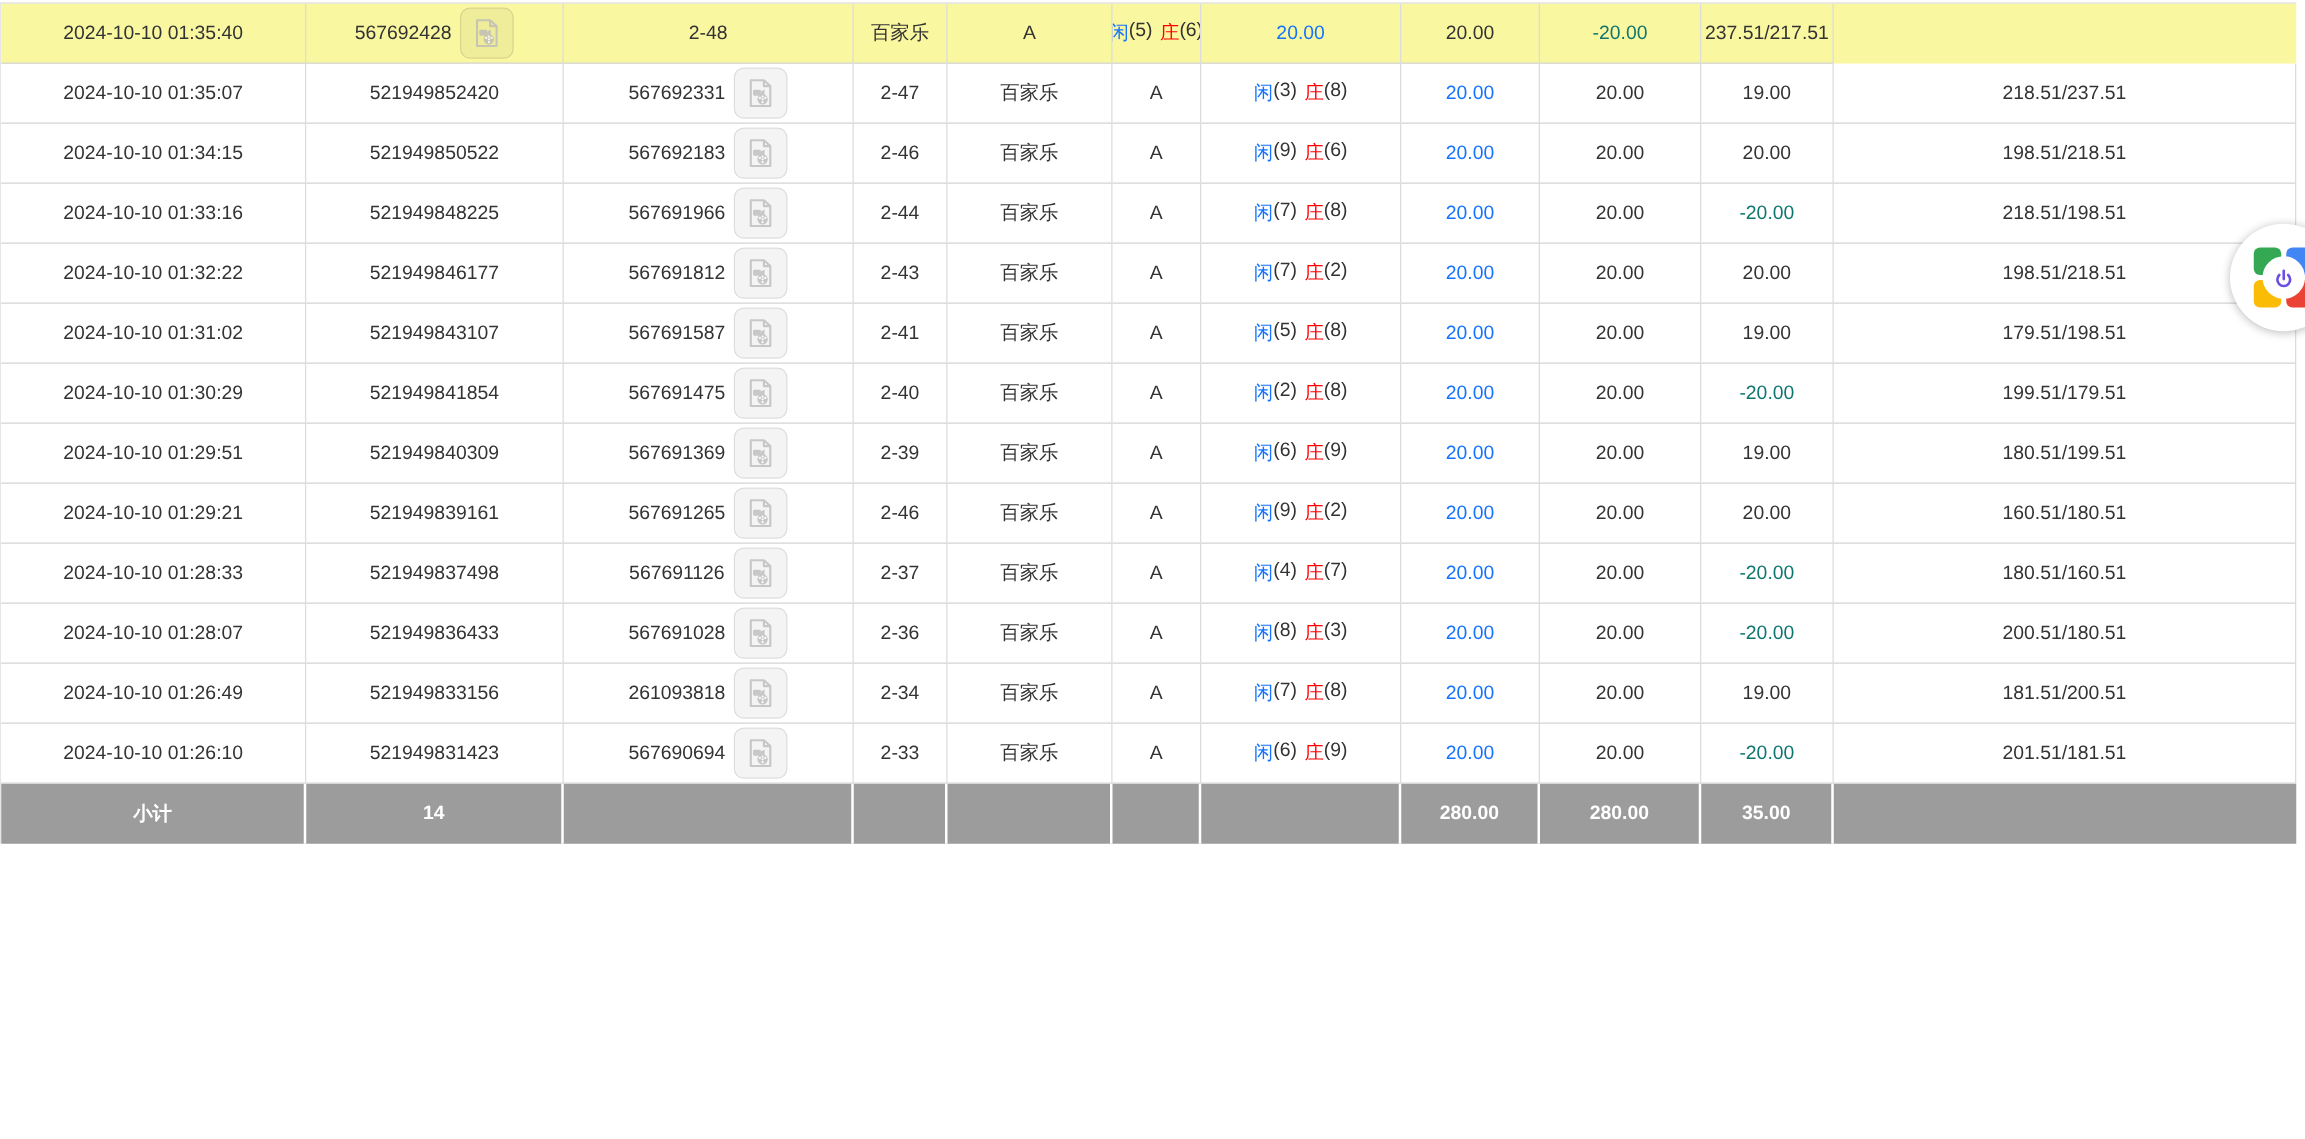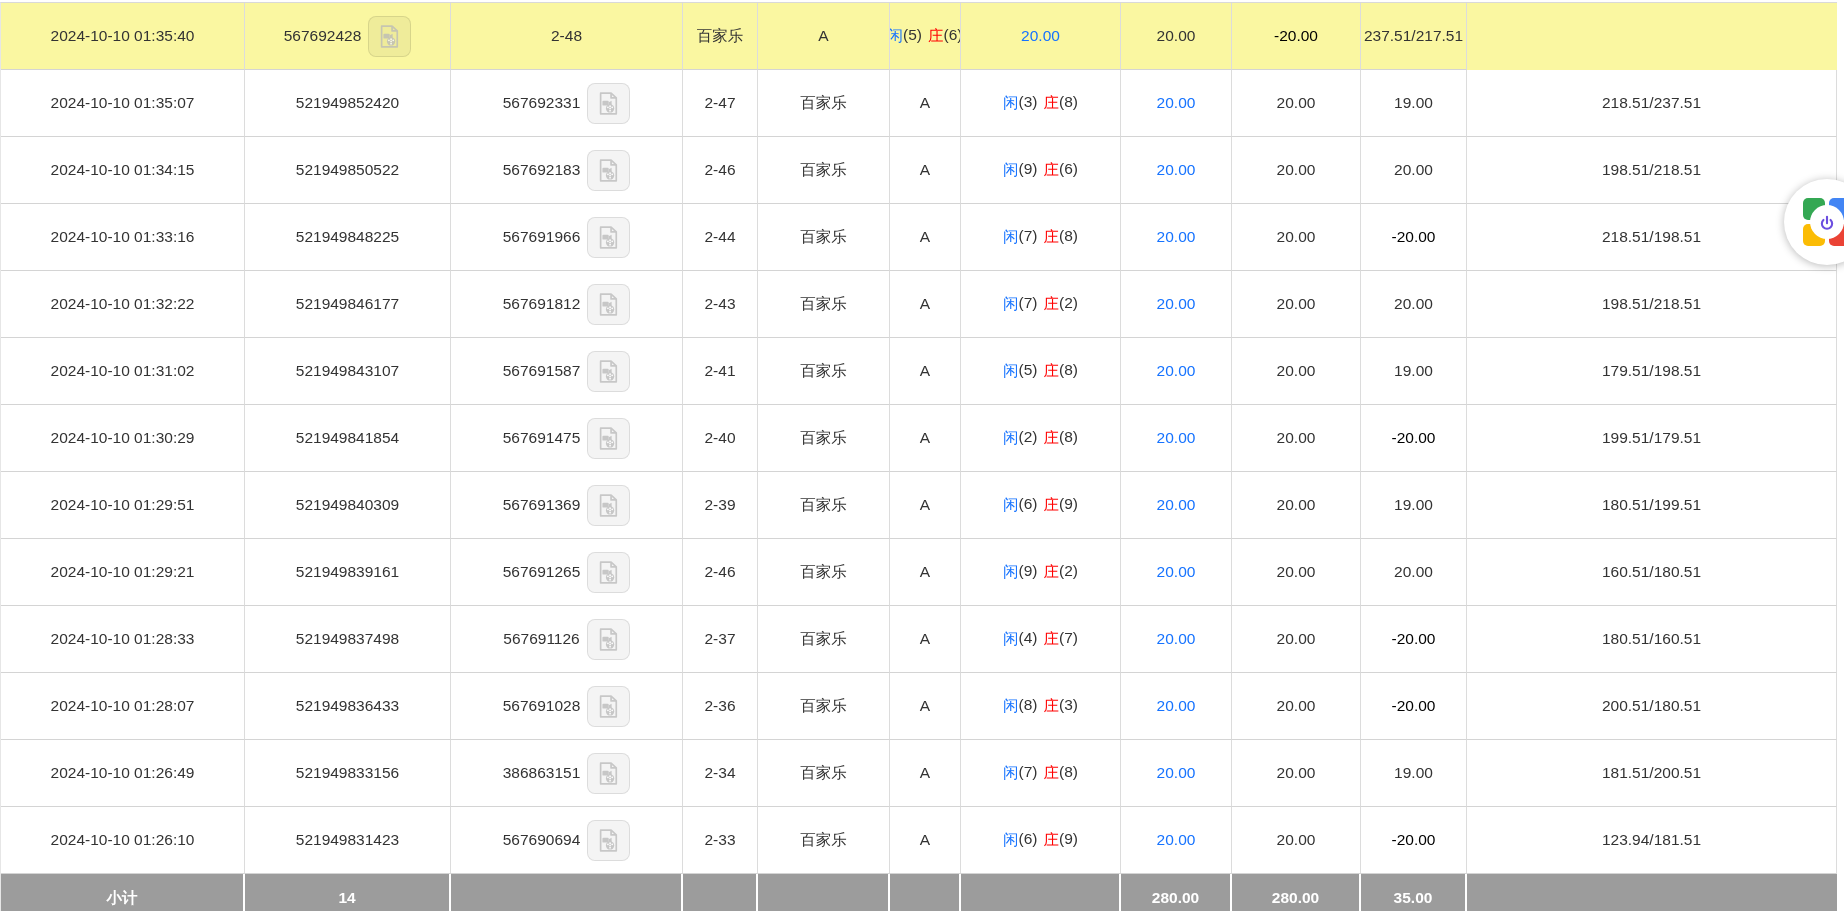--- a/index.html
+++ b/index.html
@@ -13,37 +13,37 @@
   .table-wrap {
     position: absolute;
     left: 0; top: 2px;
     width: 1837px;
     border-top: 1px solid #d9d9d9;
     border-left: 1px solid #e6e6e6;
   }
   .row {
     display: grid;
     grid-template-columns: 244px 206px 232px 75px 132px 71px 160px 111px 129px 106px 370px;
-    height: 67px;
+    height: 48px;
     background: #ffffff;
   }
   .row.highlight { background: #faf7a1; }
   .cell {
     display: flex;
     align-items: center;
     justify-content: center;
     gap: 7px;
     border-right: 1px solid #dcdcdc;
     border-bottom: 1px solid #d4d4d4;
     font-size: 15.5px;
     white-space: nowrap;
     overflow: hidden;
   }
   .bet-cell { color: #1673ff; }
-  .winloss-cell.neg { color: #000000; }
+  .winloss-cell.neg { color: #0f766e; }
   .result-player { color: #1673ff; }
   .result-banker { color: #ff0000; }
   .result-num { color: #333; }
   .video-btn {
     width: 43px; height: 41px;
     border-radius: 8px;
     background: rgba(0,0,0,0.045);
     border: 1px solid rgba(0,0,0,0.10);
     display: flex; align-items: center; justify-content: center;
     cursor: pointer;
@@ -702,21 +702,21 @@
         </div>
   </div>
       <div class="row">
     <div class="cell">
           <span>2024-10-10 01:26:49</span>
         </div>
     <div class="cell">
           <span>521949833156</span>
         </div>
     <div class="cell">
-      <span>386863151</span>
+      <span>261093818</span>
       <span class="video-btn">
         <svg width="27" height="27" viewBox="0 0 24 24" fill="none" stroke="#b9b9b9" stroke-width="1.5" stroke-linejoin="round">
           <path d="M5 2.8h9.3L18.9 7v14.2H5z"></path>
           <path d="M14.3 2.8V7h4.6"></path>
           <rect x="6.6" y="9.6" width="5.6" height="4.2" rx="0.8" fill="#b9b9b9" stroke="none"></rect>
           <path d="M12.2 10.8l2.6-1.3v4.8l-2.6-1.3z" fill="#b9b9b9" stroke="none"></path>
           <circle cx="13.4" cy="16.4" r="3.7" fill="#b9b9b9" stroke="none"></circle>
           <circle cx="13.4" cy="16.4" r="0.8" fill="#fff" stroke="none"></circle>
           <circle cx="13.4" cy="14.4" r="0.8" fill="#fff" stroke="none"></circle>
           <circle cx="13.4" cy="18.4" r="0.8" fill="#fff" stroke="none"></circle>
@@ -801,21 +801,21 @@
     <div class="cell bet-cell">
           <span>20.00</span>
         </div>
     <div class="cell">
           <span>20.00</span>
         </div>
     <div class="cell winloss-cell neg">
           <span>-20.00</span>
         </div>
     <div class="cell">
-          <span>123.94/181.51</span>
+          <span>201.51/181.51</span>
         </div>
   </div>
     </div>
 
   <div class="row subtotal">
     <div class="cell">
         <span>小计</span>
       </div>
     <div class="cell">
         <span>14</span>

